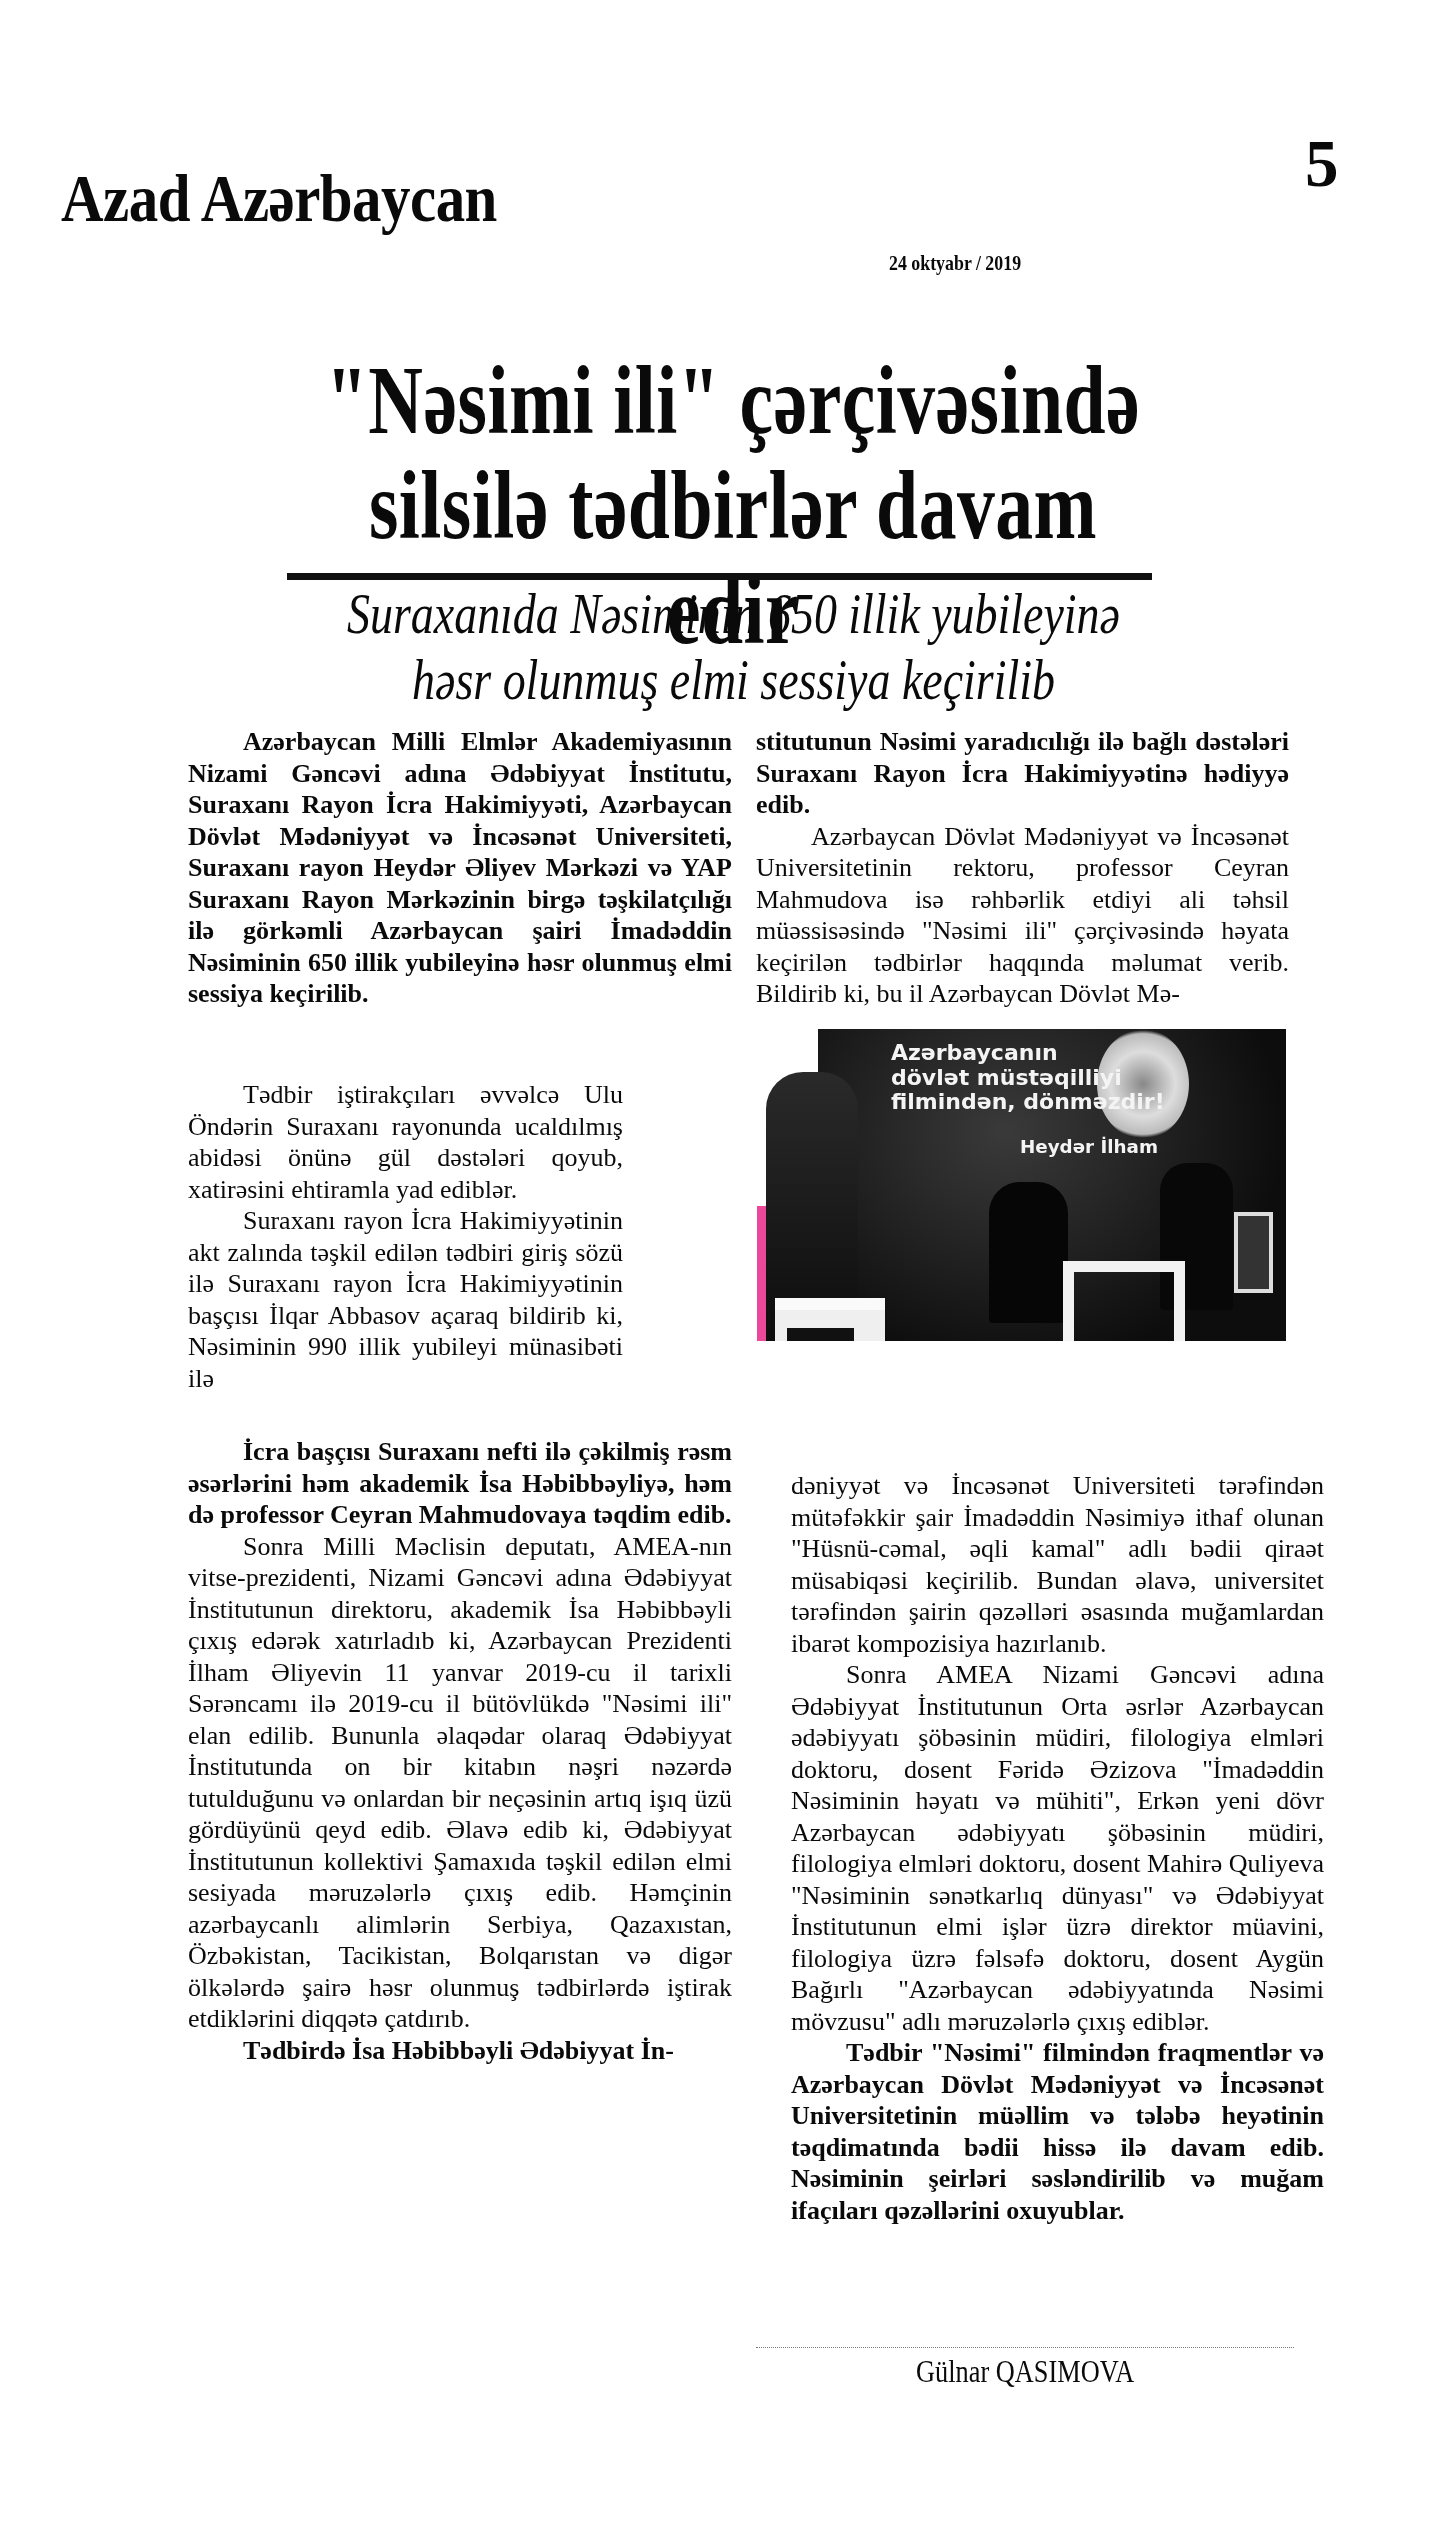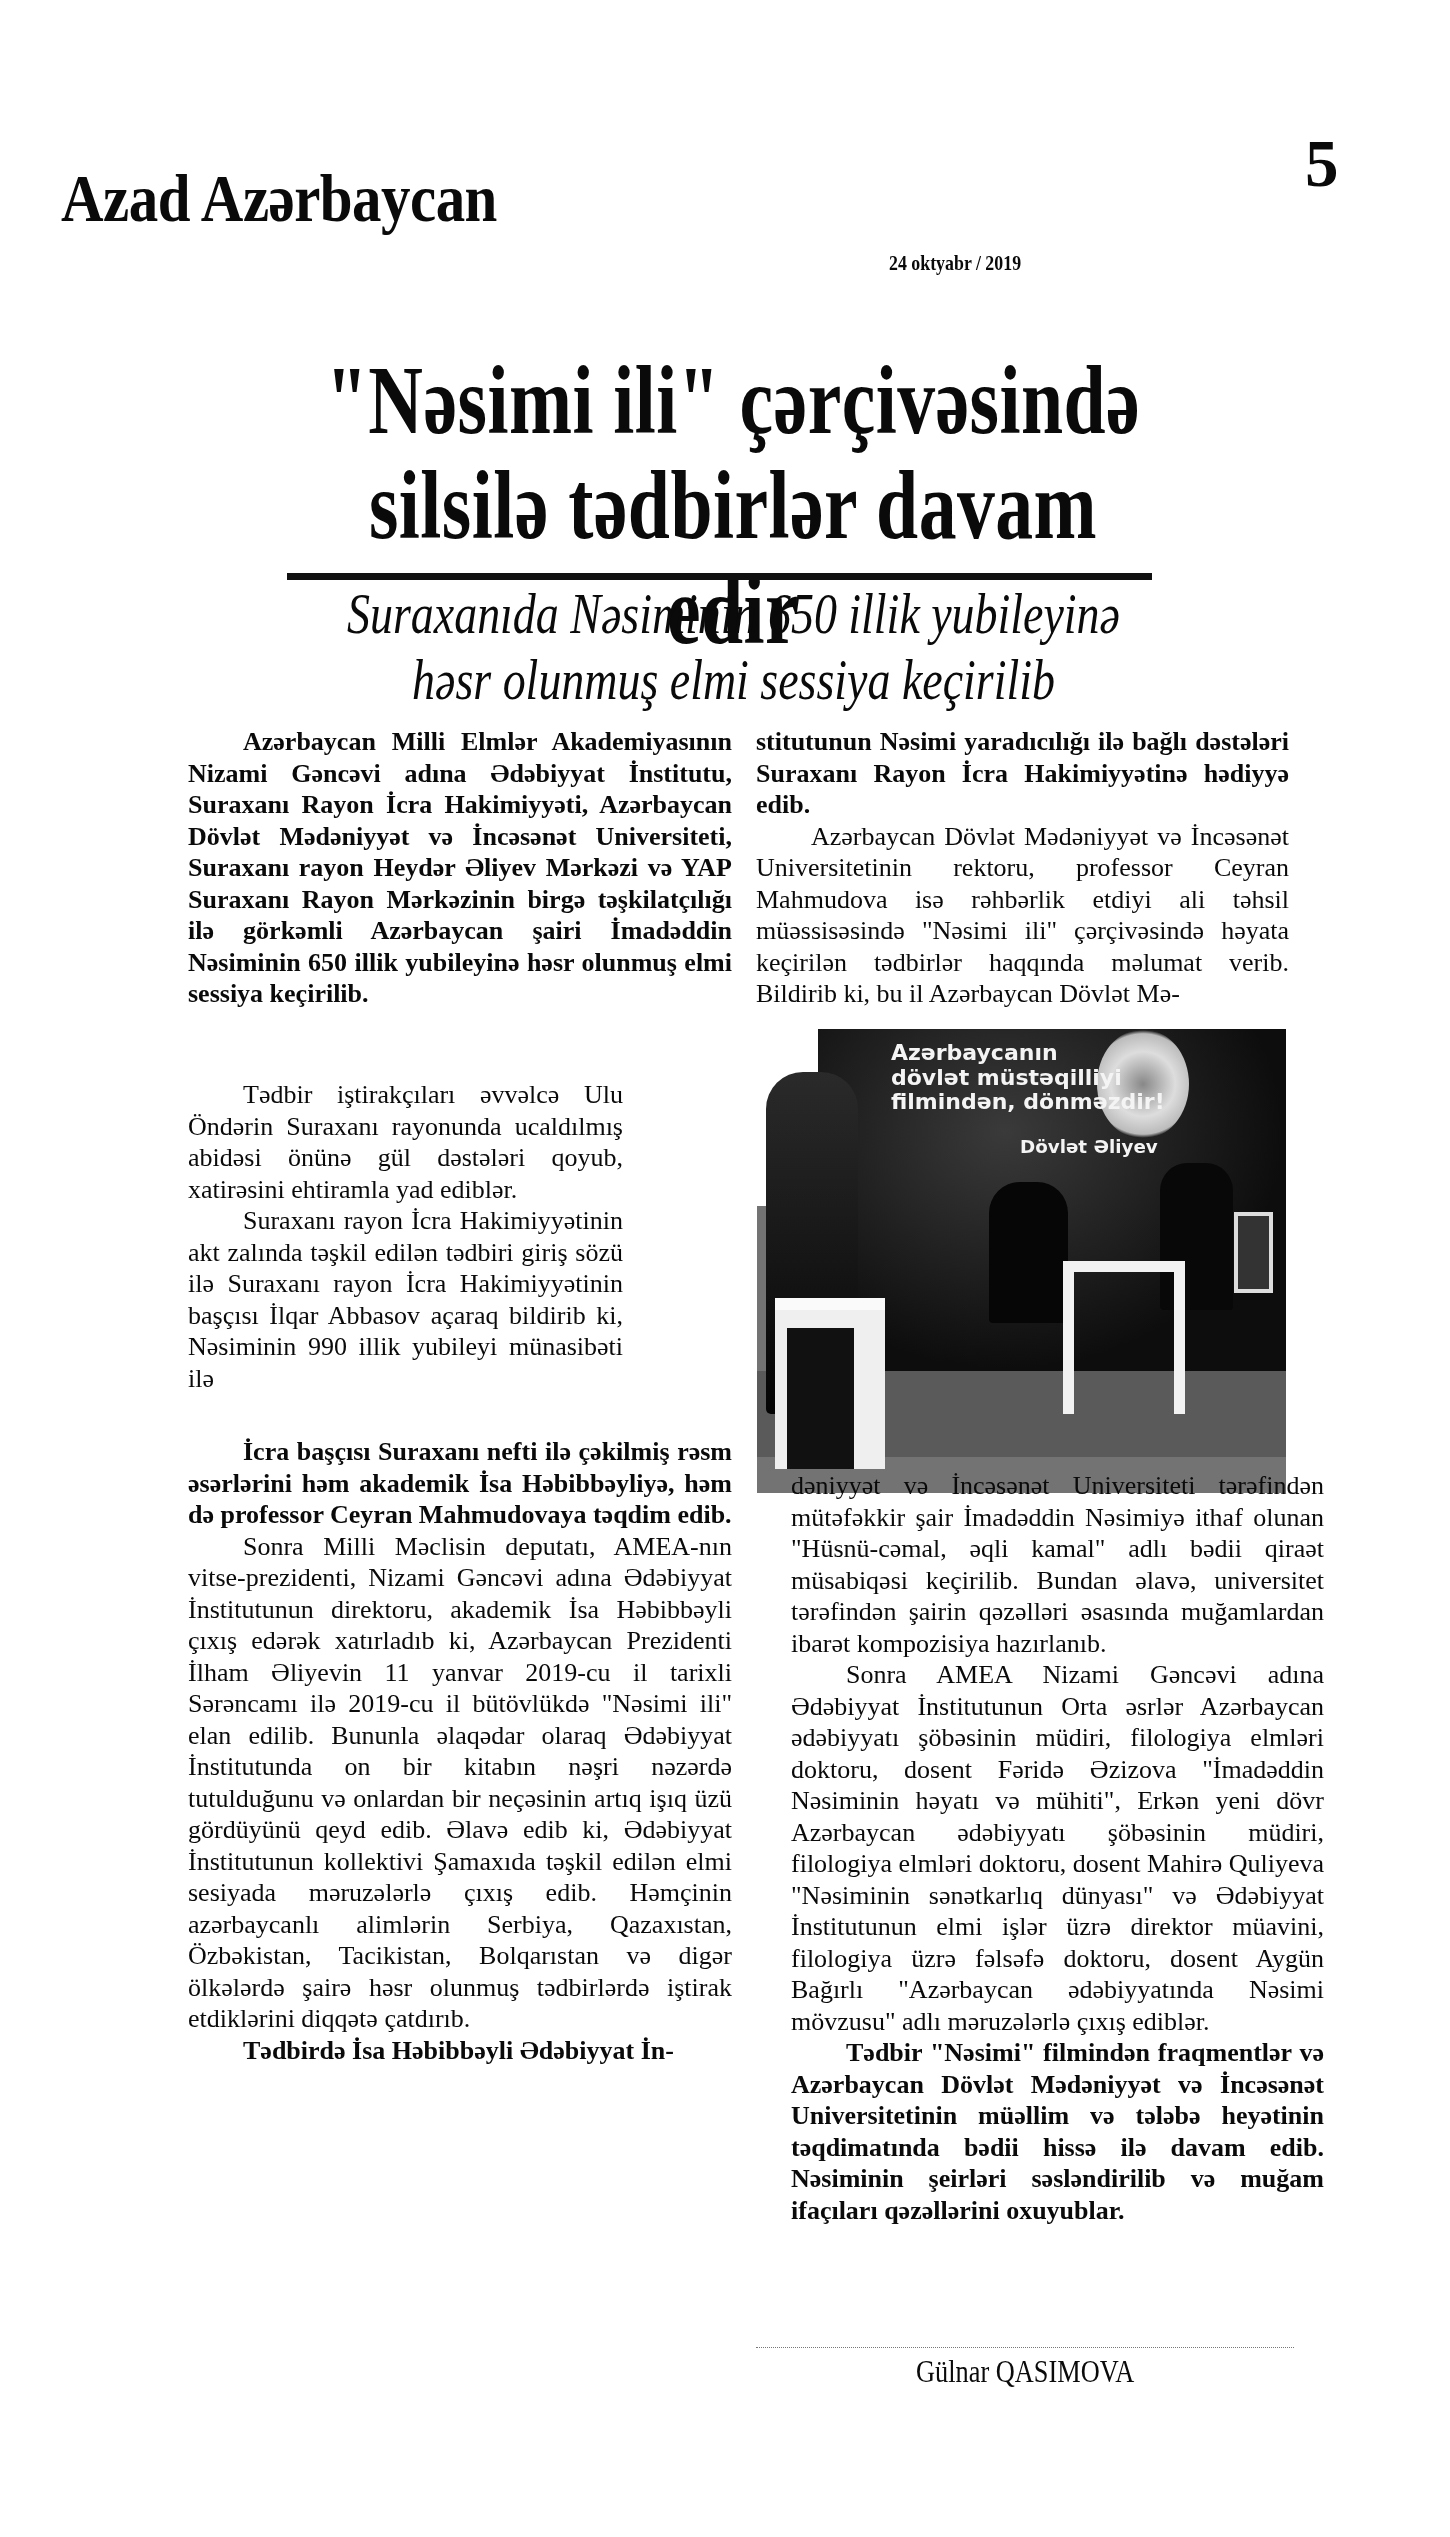--- a/index.html
+++ b/index.html
@@ -16,21 +16,21 @@
   .col { position: absolute; font-size: 26px; line-height: 31.5px; text-align: justify; }
   .col p { margin: 0; text-indent: 55px; }
   .col p.noindent { text-indent: 0; }
   .bold { font-weight: bold; }
   .col-left { left: 188px; top: 726px; width: 544px; }
   .col-right { left: 756px; top: 726px; width: 533px; }
   .col-left-narrow { left: 188px; top: 1079px; width: 435px; }
   .col-left-cont { left: 188px; top: 1436px; width: 544px; }
   .col-right-cont { left: 756px; top: 1470px; width: 533px; margin-left: 35px; }
 
-  .photo { position: absolute; left: 757px; top: 1029px; width: 529px; height: 464px; background: #737373; overflow: hidden; }
+  .photo { position: absolute; left: 757px; top: 1029px; width: 529px; height: 312px; background: #ec4899; overflow: hidden; }
   .photo .backdrop { position: absolute; left: 61px; top: 0; width: 468px; height: 342px; background: radial-gradient(ellipse at 40% 30%, #3a3a3a, #0d0d0d 70%); }
   .photo .slogan { position: absolute; left: 134px; top: 12.2px; color: #f4f4f4; font-family: "DejaVu Sans", sans-serif; font-weight: bold; font-size: 22px; line-height: 24.4px; }
   .photo .slogan-author { position: absolute; left: 263px; top: 79px; color: #f4f4f4; font-family: "DejaVu Sans", sans-serif; font-weight: bold; font-size: 18.3px; }
   .photo .emblem { position: absolute; left: 340px; top: 0; width: 92px; height: 110px; border-radius: 50%; background: radial-gradient(circle at 50% 50%, #888 0%, #ddd 45%, #bbb 70%, #222 75%); }
   .photo .speaker { position: absolute; left: 9.2px; top: 43px; width: 92px; height: 342px; background: linear-gradient(#2a2a2a, #050505); border-radius: 37px 37px 4.9px 4.9px; }
   .photo .podium { position: absolute; left: 18.3px; top: 269px; width: 110px; height: 159px; background: #efefef; border-top: 12.2px solid #fafafa; }
   .photo .podium::after { content: ""; position: absolute; left: 12.2px; top: 18.3px; width: 67px; height: 141px; background: #111; }
   .photo .seated { position: absolute; left: 232px; top: 153px; width: 79px; height: 141px; background: #060606; border-radius: 31px 31px 3.7px 3.7px; }
   .photo .seated2 { position: absolute; left: 403px; top: 134px; width: 73px; height: 147px; background: #080808; border-radius: 27.5px 27.5px 3.7px 3.7px; }
   .photo .table { position: absolute; left: 306px; top: 232px; width: 122px; height: 153px; border: 11px solid #f2f2f2; border-bottom: none; box-sizing: border-box; }
@@ -80,21 +80,21 @@
 
 <div class="photo">
   <div class="backdrop"></div>
   <div class="blank-left"></div>
   <div class="emblem"></div>
   <div class="slogan">
     <div>Azərbaycanın</div>
     <div>dövlət müstəqilliyi</div>
     <div>filmindən, dönməzdir!</div>
   </div>
-  <div class="slogan-author" style="top:107px;">Dövlət Əliyev</div>
+  <div class="slogan-author" style="top:107px;">Heydər İlham</div>
   <div class="floor"></div>
   <div class="speaker"></div>
   <div class="podium"></div>
   <div class="seated"></div>
   <div class="seated2"></div>
   <div class="table"></div>
   <div class="frame"></div>
 </div>
 
 <div class="col col-right-cont">

